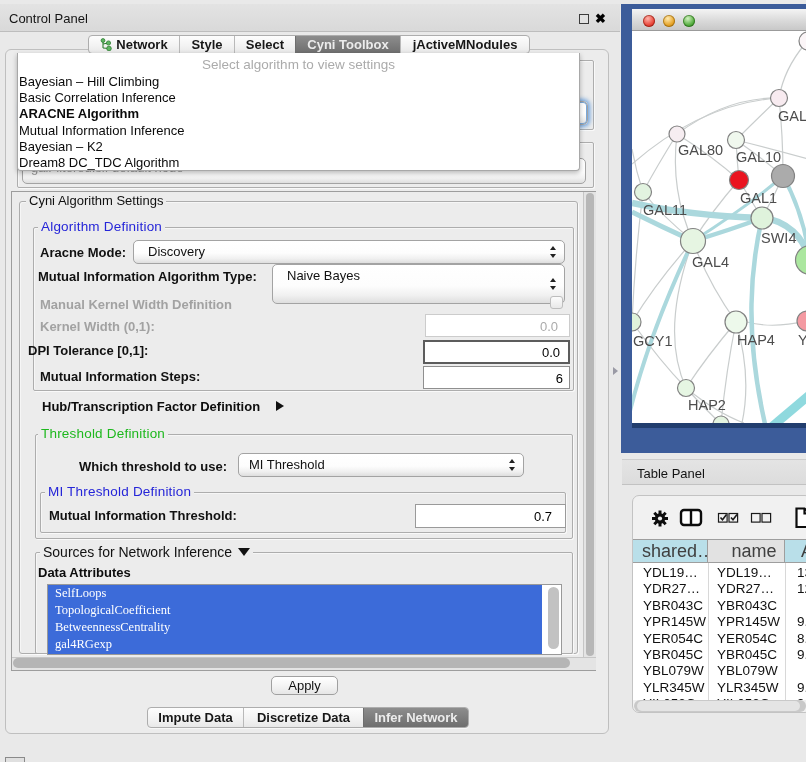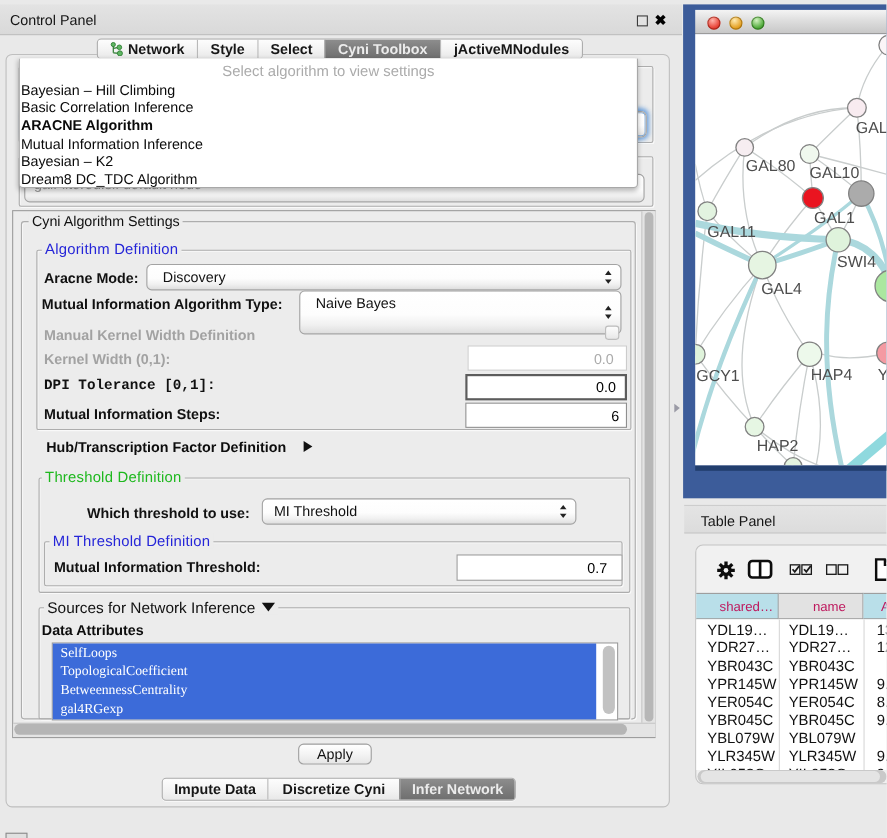--- a/index.html
+++ b/index.html
@@ -89,21 +89,21 @@
 <div class="combo ab" style="left:272px;top:264px;width:293px;height:40px;padding-left:43px;">
     <span class="ctext">Naive Bayes</span>
     <span class="carr"></span>
   </div>
 <div class="lbl ab dis" style="left:40px;top:297px;">Manual Kernel Width Definition</div>
 <div class="ab" style="left:550px;top:296px;width:13px;height:13px;border:1px solid #bdbdbd;border-radius:3px;background:linear-gradient(180deg,#fcfcfc,#e8e8e8);"></div>
 <div class="lbl ab dis" style="left:40px;top:319px;">Kernel Width (0,1):</div>
 <div class="field ab" style="left:425px;top:314px;width:145px;height:23px;border-color:#cccccc;">
     <span class="fval" style="color:#ababab;right:11px;">0.0</span>
   </div>
-<div class="lbl ab" style="left:40px;top:343px;font-family:Liberation Mono, monospace;">DPI Tolerance [0,1]:</div>
+<div class="lbl ab" style="left:28px;top:343px;">DPI Tolerance [0,1]:</div>
 <div class="field ab" style="left:423px;top:340px;width:147px;height:24px;border:2px solid #5c5c5c;">
     <span class="fval" style="color:#000;right:8px;">0.0</span>
   </div>
 <div class="lbl ab" style="left:40px;top:369px;">Mutual Information Steps:</div>
 <div class="field ab" style="left:423px;top:366px;width:147px;height:23px;border-color:#8f8f8f;">
     <span class="fval" style="color:#000;">6</span>
   </div>
 
 <div class="ab" style="left:42px;top:399px;font-size:13px;font-weight:bold;color:#0d0d0d;">Hub/Transcription Factor Definition</div>
 <div class="ab" style="left:276px;top:401px;width:0;height:0;border-top:5.5px solid transparent;border-bottom:5.5px solid transparent;border-left:8px solid #111;"></div>
@@ -133,21 +133,21 @@
 
 <div class="ab" style="left:583px;top:192px;width:13px;height:466px;background:#e4e4e4;border-left:1px solid #c6c6c6;"></div>
 <div class="ab" style="left:586px;top:193px;width:8px;height:463px;background:#b7b7b7;border-radius:4px;"></div>
 <div class="ab" style="left:12px;top:657px;width:584px;height:13px;background:#e4e4e4;border-top:1px solid #c6c6c6;"></div>
 <div class="ab" style="left:13px;top:658px;width:557px;height:10px;background:#b5b5b5;border-radius:5px;"></div>
 
 <div class="ab" style="left:271px;top:676px;width:67px;height:19px;background:linear-gradient(180deg,#ffffff,#f3f3f3 55%,#e6e6e6);border:1px solid #a0a0a0;border-radius:5px;text-align:center;font-size:13px;color:#111;line-height:17px;">Apply</div>
 
 <div class="seg ab" style="left:147px;top:707px;height:21px;font-size:0;text-align:center;">
   <div class="s" style="width:95px;">Impute Data</div>
-  <div class="s" style="width:119px;">Discretize Cyni</div>
+  <div class="s" style="width:119px;">Discretize Data</div>
   <div class="s sel" style="width:104px;">Infer Network</div>
 </div>
 
 <div class="ab" style="left:5px;top:757px;width:20px;height:14px;border:1.5px solid #8a8a8a;background:#e0e0e0;"></div>
 
 <div class="ab" style="left:613px;top:367px;width:0;height:0;border-top:4px solid transparent;border-bottom:4px solid transparent;border-left:5px solid #9a9aa5;"></div>
 
 <div class="ab" style="left:621px;top:4px;width:185px;height:449px;background:#3c5c9a;"></div>
 <div class="ab" style="left:632px;top:423px;width:174px;height:5px;background:#223e6e;"></div>
 
@@ -261,21 +261,21 @@
     </g>
     <g fill="none" stroke="#1a1a1a" stroke-width="1.6">
       <polyline points="75.5,11.5 77.5,13.8 81.5,8.5"></polyline>
       <polyline points="86,11.5 88,13.8 92,8.5"></polyline>
     </g>
     <path d="M151.5,2.5 h8 l5,5 v13.5 h-13 z" fill="#fff" stroke="#0d0d0d" stroke-width="2.2"></path>
     <path d="M159.5,2.5 v5 h5" fill="none" stroke="#0d0d0d" stroke-width="2.2"></path>
   </svg>
 </div>
 
-<div class="ab" style="left:633px;top:539px;width:173px;height:24px;display:flex;font-size:12px;color:#be185d;">
+<div class="ab" style="left:633px;top:539px;width:173px;height:24px;display:flex;font-size:18px;color:#404040;">
   <div style="width:75px;background:#b9dfe9;border-right:1px solid #9e9e9e;border-top:1px solid #9e9e9e;border-bottom:1px solid #9e9e9e;display:flex;align-items:center;justify-content:center;box-sizing:border-box;padding-left:17px;">shared…</div>
   <div style="width:77px;background:#e2e2e2;border-right:1px solid #9e9e9e;border-top:1px solid #9e9e9e;border-bottom:1px solid #9e9e9e;display:flex;align-items:center;justify-content:center;box-sizing:border-box;padding-left:16px;text-align:right;">name</div>
   <div style="flex:1;background:#b9dfe9;border-top:1px solid #9e9e9e;border-bottom:1px solid #9e9e9e;overflow:hidden;"><span style="display:inline-block;padding-left:16px;line-height:22px;">Avera</span></div>
 </div>
 
 <div class="ab" style="left:633px;top:563px;width:173px;height:137px;background:#fff;overflow:hidden;font-size:13.5px;color:#111;">
   <div style="position:absolute;left:75px;top:0;width:1px;height:137px;background:#d8d8d8;"></div>
   <div style="position:absolute;left:152px;top:0;width:1px;height:137px;background:#d8d8d8;"></div>
   <div style="position:absolute;left:10px;top:2px;line-height:16.4px;">YDL19…<br>YDR27…<br>YBR043C<br>YPR145W<br>YER054C<br>YBR045C<br>YBL079W<br>YLR345W<br>YIL053C</div>
   <div style="position:absolute;left:84px;top:2px;line-height:16.4px;">YDL19…<br>YDR27…<br>YBR043C<br>YPR145W<br>YER054C<br>YBR045C<br>YBL079W<br>YLR345W<br>YIL053C</div>

